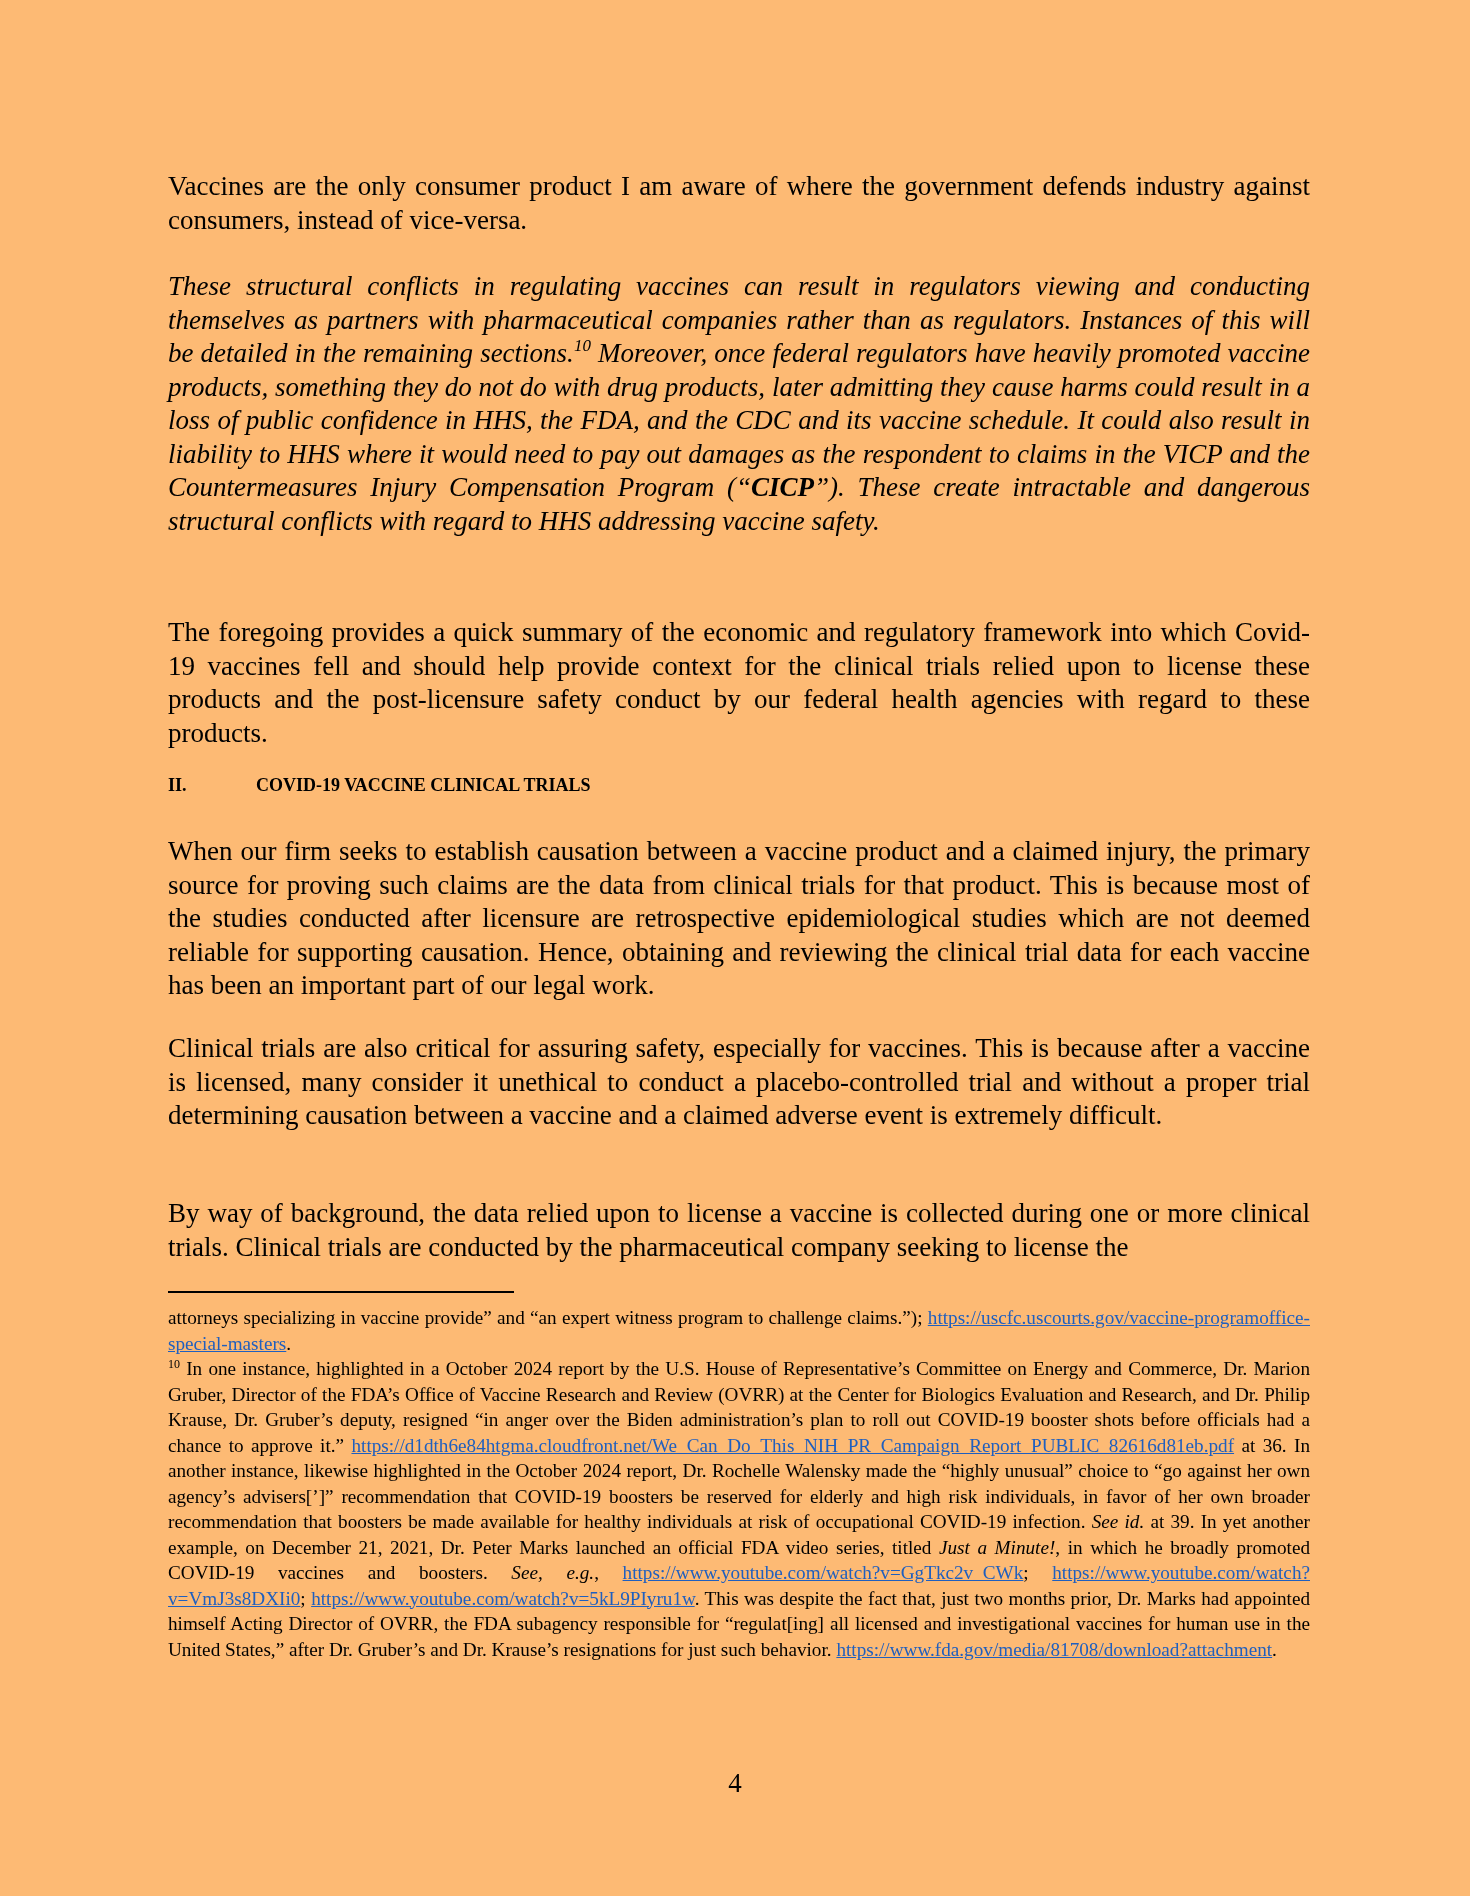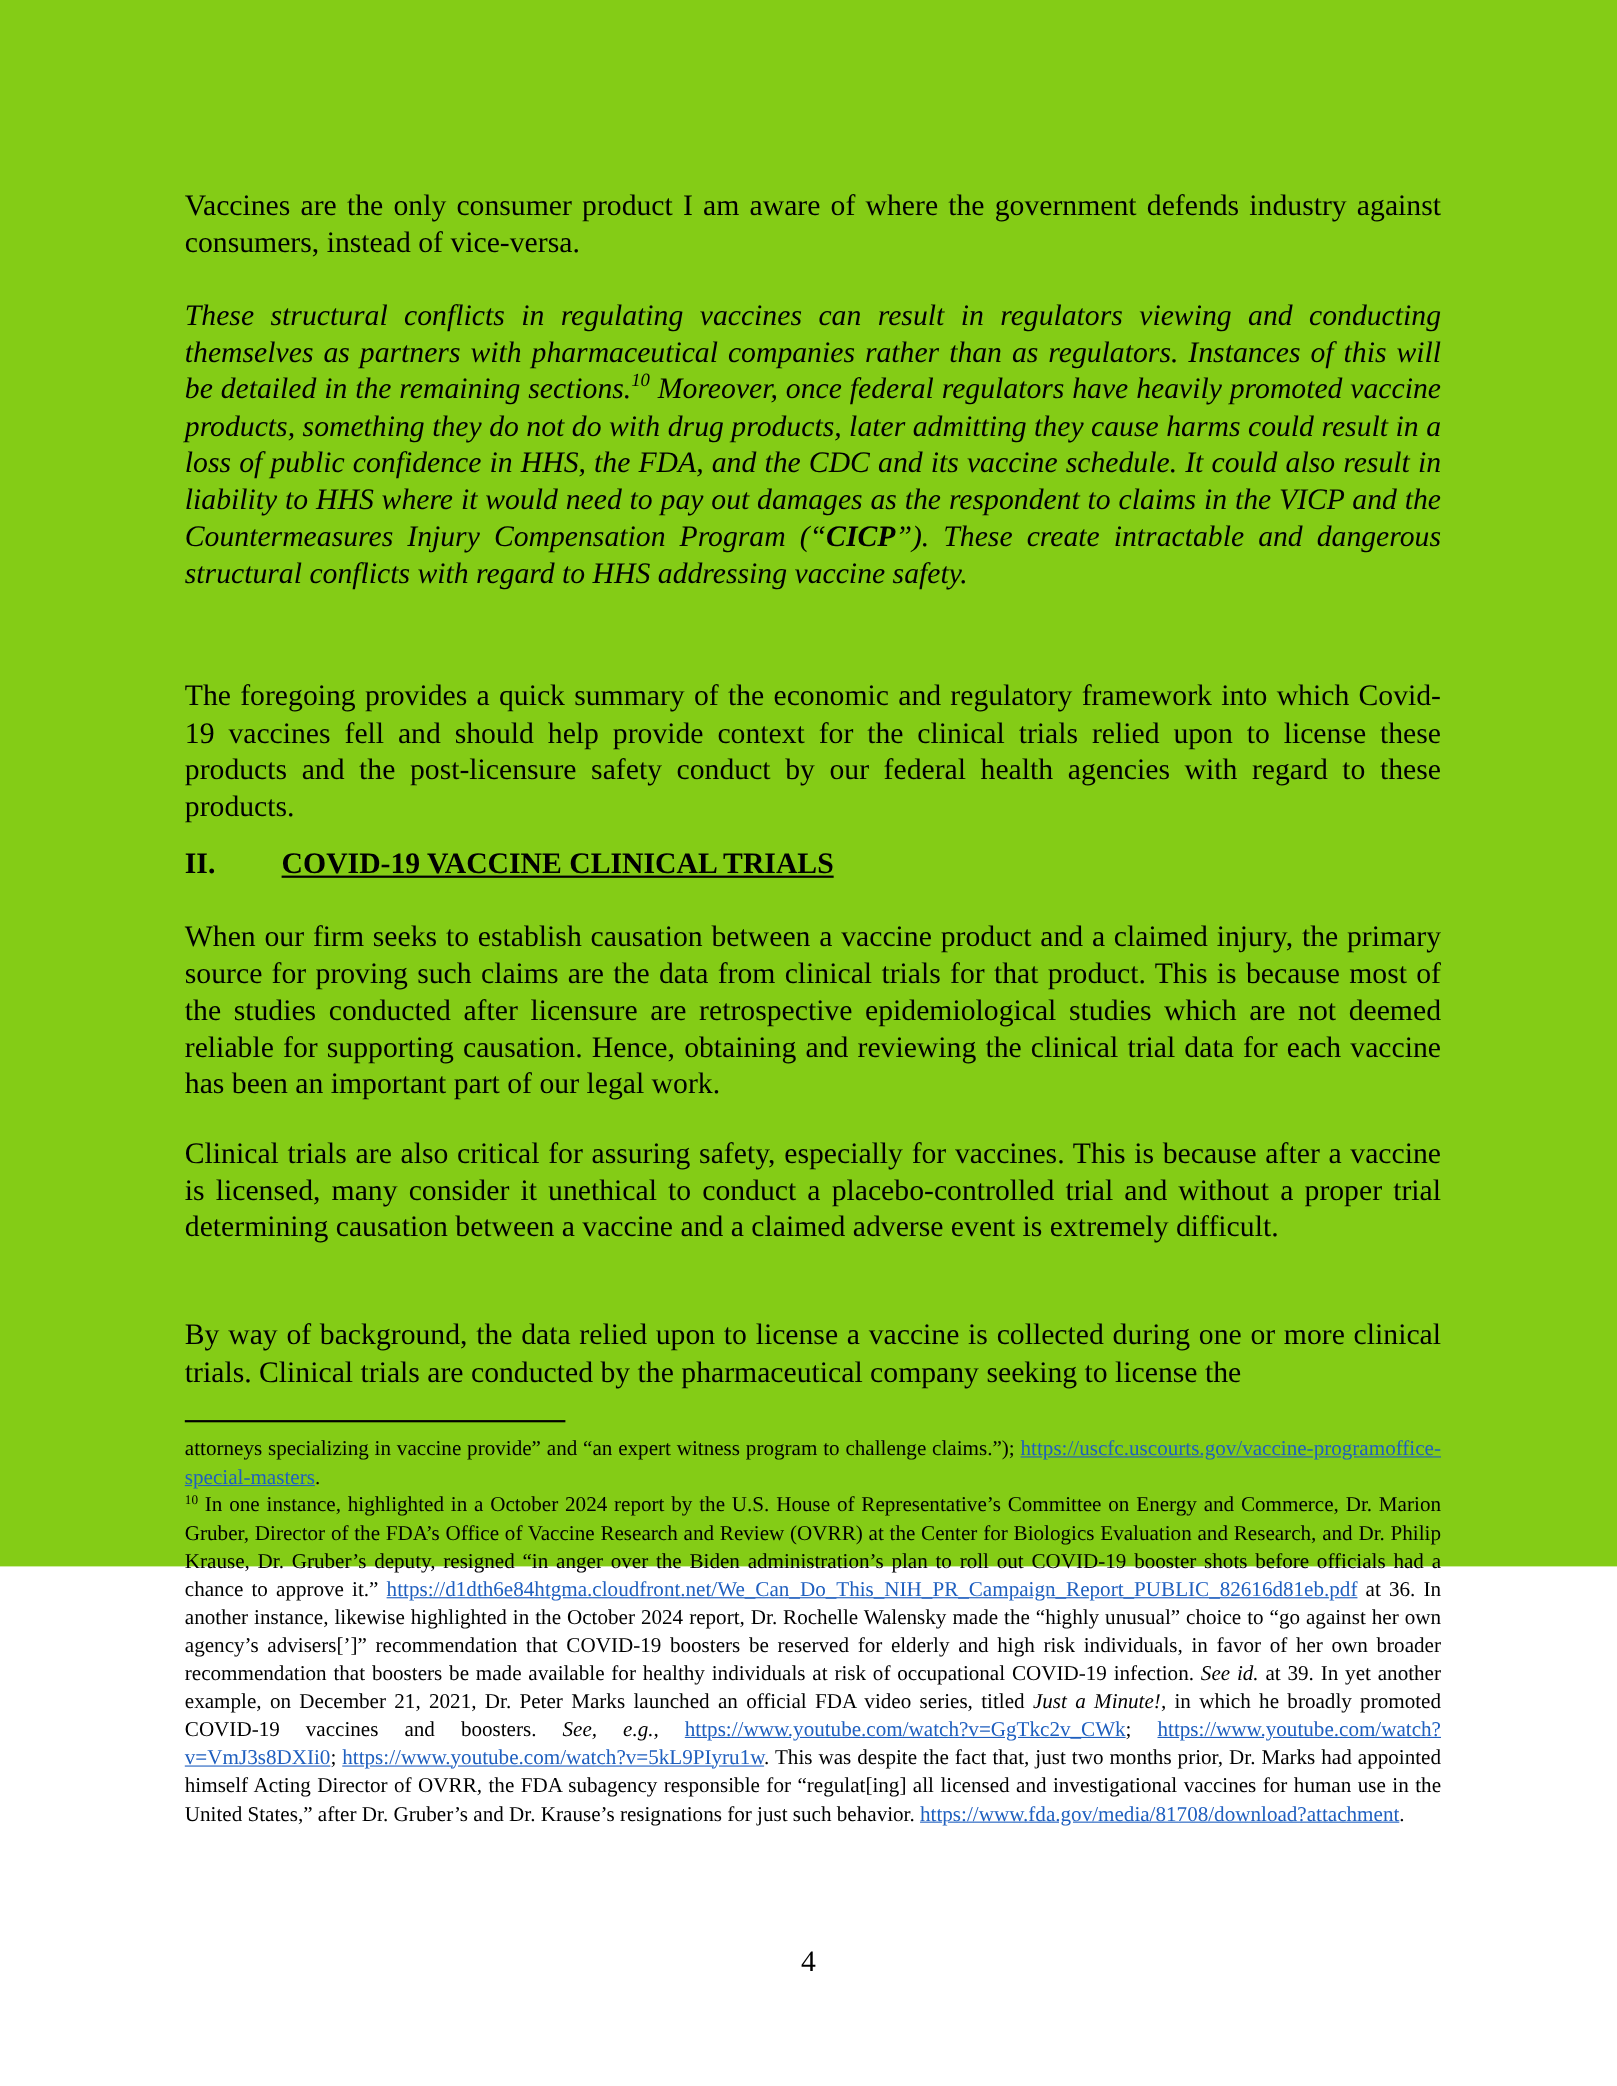--- a/index.html
+++ b/index.html
@@ -1,30 +1,29 @@
 <!DOCTYPE html>
 <html><head>
 <meta charset="utf-8">
 <style>
   html, body { margin: 0; padding: 0; background: #ffffff; }
   body { width: 1470px; height: 1896px; position: relative; overflow: hidden; }
   .page {
-    position: absolute; left: 0; top: 0; width: 1470px; height: 1424px; background: #84cc16;
+    position: absolute; left: 0; top: 0; width: 1470px; height: 1896px; background: #fdba74;
     font-family: "Liberation Serif", "DejaVu Serif", serif; color: #000;
   }
   .body-text {
     position: absolute; left: 168px; width: 1142px;
     font-size: 27px; line-height: 33.5px; text-align: justify;
     margin: 0;
   }
   .body-text sup { font-size: 17px; line-height: 0; vertical-align: 11px; }
   .heading {
-    position: absolute; left: 168px; top: 769px; font-size: 27px; font-weight: bold; margin: 0;
+    position: absolute; left: 168px; top: 769px; font-size: 18px; font-weight: bold; margin: 0;
     line-height: 33.5px;
-    text-decoration: underline;
   }
   .heading .num { display: inline-block; width: 88px; }
   .fn-rule { position: absolute; left: 168px; top: 1291px; width: 346px; height: 2px; background: #000; }
   .footnotes {
     position: absolute; left: 168px; top: 1305px; width: 1142px;
     font-size: 19.2px; line-height: 25.5px; text-align: justify;
   }
   .footnotes p { margin: 0; }
   .footnotes sup { font-size: 12px; line-height: 0; vertical-align: 7px; }
   .footnotes a { color: #1f5fbf; text-decoration: underline; }

